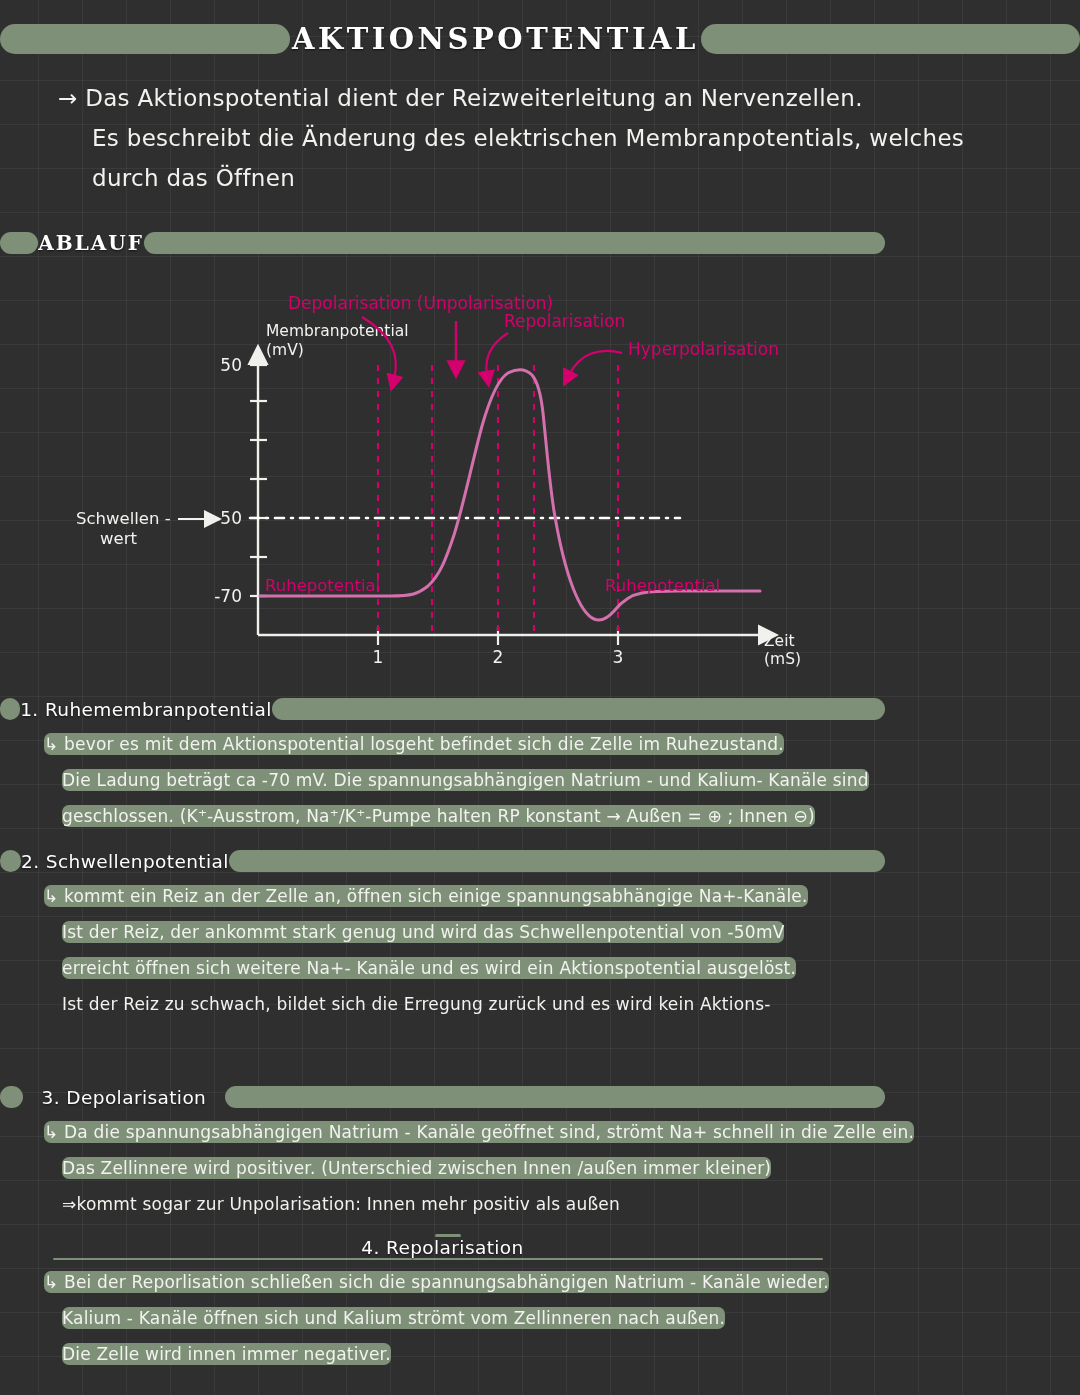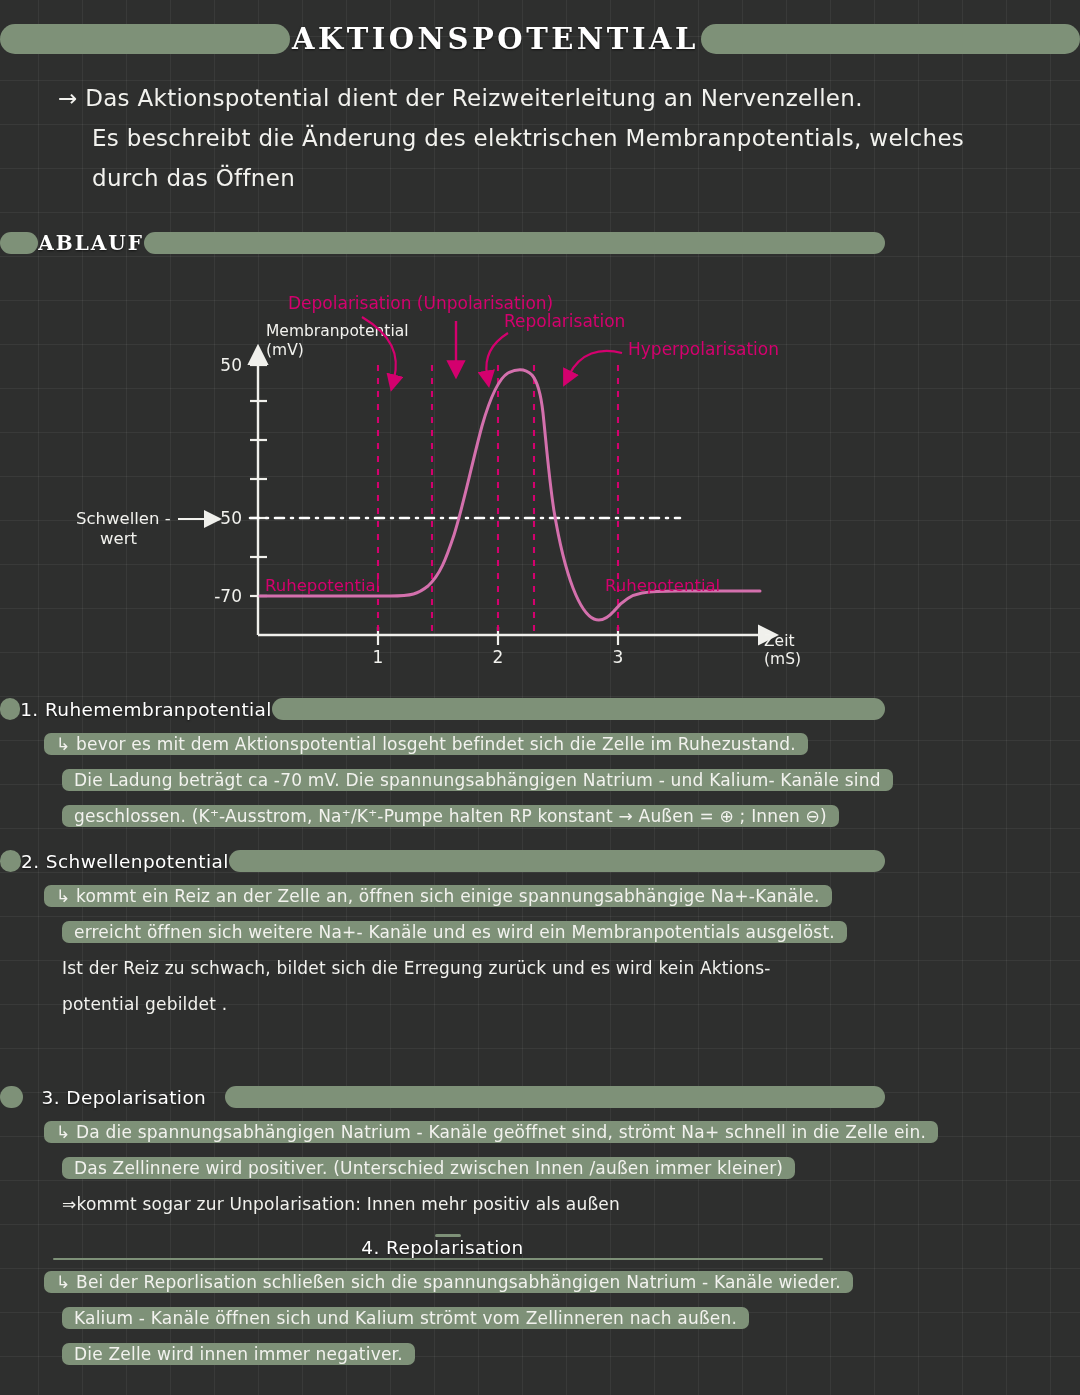--- a/index.html
+++ b/index.html
@@ -18,21 +18,21 @@
     font-family: "DejaVu Sans", sans-serif;
     color: #f2f2ee;
     overflow: hidden;
     position: relative;
   }
 
   
   .hl {
     background: #7e9178;
     border-radius: 7px;
-    padding: 1px 12px;
+    padding: 1px 0;
     box-decoration-break: clone;
     -webkit-box-decoration-break: clone;
   }
 
   
   .title-row {
     position: absolute;
     top: 18px; left: 0; width: 1080px;
     height: 42px;
     display: flex;
@@ -267,24 +267,26 @@
 <div class="section-head sh-num" style="top:848px;">
   <div class="sh-stub"></div>
   <div class="sh-label">2. Schwellenpotential</div>
   <div class="sh-tail" style="width:810px;"></div>
 </div>
 <div class="body-block" style="top:878px;">
   <span class="ln">
     <span class="hl">↳ kommt ein Reiz an der Zelle an, öffnen sich einige spannungsabhängige Na+-Kanäle.</span>
   </span>
   <span class="ln ind">
-    <span class="hl">erreicht öffnen sich weitere Na+- Kanäle und es wird ein Membranpotentials ausgelöst.</span>
+    <span class="hl">Ist der Reiz, der ankommt stark genug und wird das Schwellenpotential von -50mV</span>
+  </span>
+  <span class="ln ind">
+    <span class="hl">erreicht öffnen sich weitere Na+- Kanäle und es wird ein Aktionspotential ausgelöst.</span>
   </span>
   <span class="ln ind">Ist der Reiz zu schwach, bildet sich die Erregung zurück und es wird kein Aktions-</span>
-  <span class="ln ind">potential gebildet .</span>
 </div>
 
 <div class="section-head sh-num" style="top:1084px;gap:19px;">
   <div class="sh-stub"></div>
   <div class="sh-label">3. Depolarisation</div>
   <div class="sh-tail" style="width:760px;"></div>
 </div>
 <div class="body-block" style="top:1114px;">
   <span class="ln">
     <span class="hl">↳ Da die spannungsabhängigen Natrium - Kanäle geöffnet sind, strömt Na+ schnell in die Zelle ein.</span>

